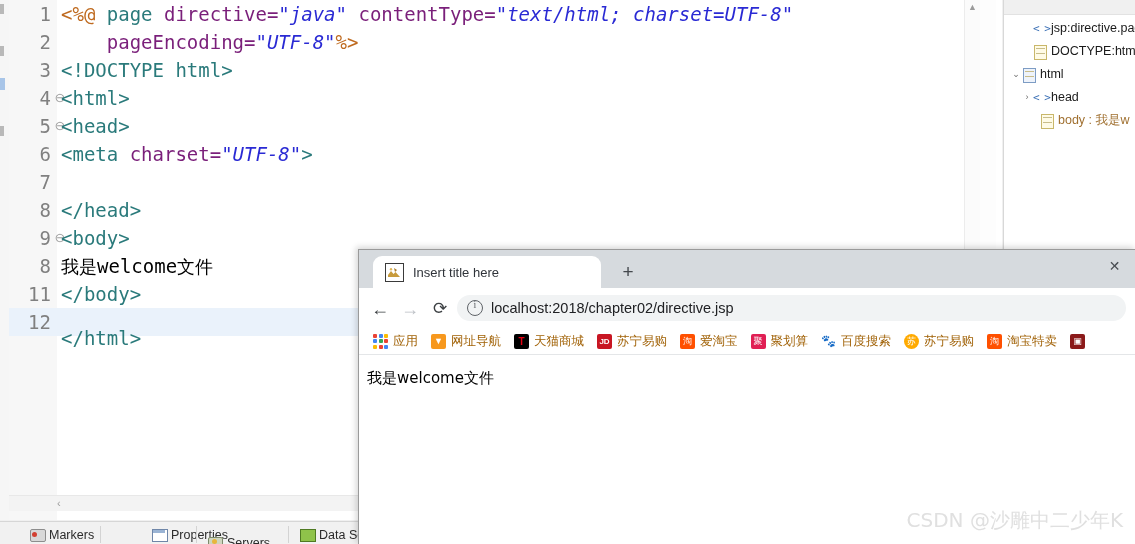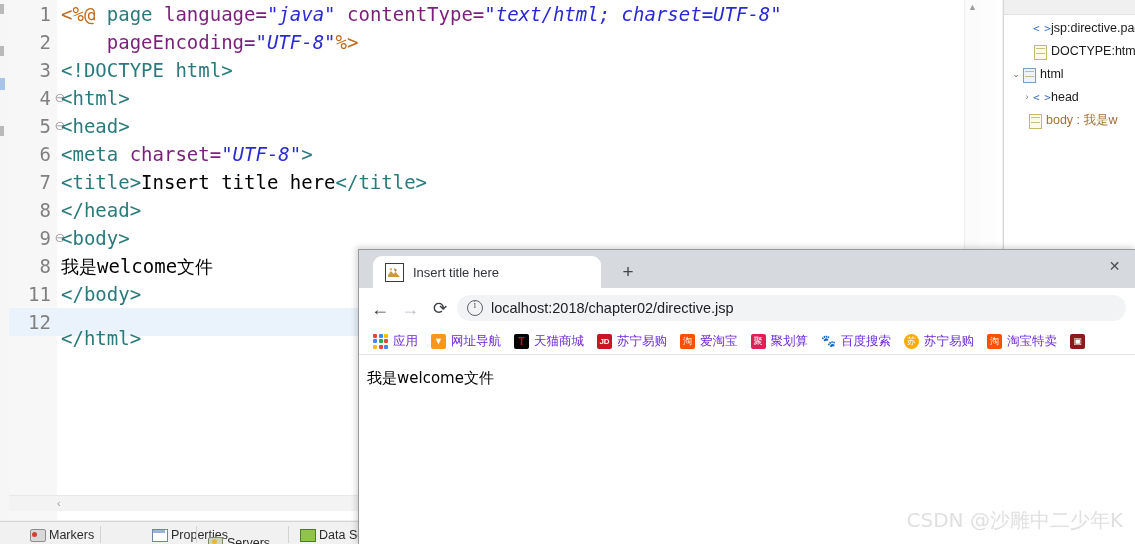--- a/index.html
+++ b/index.html
@@ -120,21 +120,21 @@
     position:absolute;left:98px;top:7px;right:10px;height:26px;
     background:#f1f3f4;border-radius:13px;display:flex;align-items:center;padding-left:10px;box-sizing:border-box;
   }
   .info-circle{width:14px;height:14px;border:1.3px solid #5f6368;border-radius:50%;position:relative;flex:0 0 auto;}
   .info-circle:after{content:"i";position:absolute;left:0;right:0;top:-2px;text-align:center;font-size:10px;color:#5f6368;font-family:"Liberation Serif",serif;}
   .url-text{margin-left:8px;font-size:14.5px;color:#202124;white-space:nowrap;}
 
   .bookmarks{position:absolute;left:0;top:78px;width:777px;height:27px;background:#ffffff;border-bottom:1px solid #e4e6e8;display:flex;align-items:center;padding-left:14px;box-sizing:border-box;}
   .bm{display:flex;align-items:center;margin-right:13px;white-space:nowrap;flex:0 0 auto;}
   .bm .bmicon{width:15px;height:15px;margin-right:5px;flex:0 0 auto;position:relative;border-radius:2px;}
-  .bm .bmtext{font-size:12.5px;color:#6d28d9;}
+  .bm .bmtext{font-size:12.5px;color:#a16207;}
 
   .bm-apps{display:grid;grid-template-columns:repeat(3,4px);grid-template-rows:repeat(3,4px);gap:1.5px;width:15px;height:15px;}
   .bm-apps i{display:block;width:4px;height:4px;border-radius:1px;}
 
   .page-view{position:absolute;left:0;top:105px;width:777px;bottom:0;background:#ffffff;}
   .page-text{position:absolute;left:8px;top:14px;font-size:15px;color:#000000;font-family:"DejaVu Sans","Liberation Sans",sans-serif;}
 
   .watermark{position:absolute;right:12px;bottom:10px;font-size:20px;color:#e0e0e0;white-space:nowrap;
              font-family:"DejaVu Sans","Liberation Sans",sans-serif;}
 </style>
@@ -151,27 +151,27 @@
         <div class="marker-a" style="top:4px;"></div>
         <div class="marker-a" style="top:46px;"></div>
         <div class="marker-blue" style="top:78px;"></div>
         <div class="marker-a" style="top:126px;"></div>
       </div>
 
       <div class="gutter"></div>
       <div class="fold-col"></div>
 
       <div class="code-area" id="code-area">
-          <div class="line"><span class="num">1</span><span class="fold"></span><span class="src"><span class="t-dir">&lt;%@ </span><span class="t-tag">page </span><span class="t-attr">language=</span><span class="t-val">"java"</span><span class="t-txt"> </span><span class="t-attr">contentType=</span><span class="t-val">"text/html; charset=UTF-8"</span></span></div>
+          <div class="line"><span class="num">1</span><span class="fold"></span><span class="src"><span class="t-dir">&lt;%@ </span><span class="t-tag">page </span><span class="t-attr">directive=</span><span class="t-val">"java"</span><span class="t-txt"> </span><span class="t-attr">contentType=</span><span class="t-val">"text/html; charset=UTF-8"</span></span></div>
           <div class="line"><span class="num">2</span><span class="fold"></span><span class="src"><span class="t-txt">    </span><span class="t-attr">pageEncoding=</span><span class="t-val">"UTF-8"</span><span class="t-dir">%&gt;</span></span></div>
           <div class="line"><span class="num">3</span><span class="fold"></span><span class="src"><span class="t-tag">&lt;!DOCTYPE html&gt;</span></span></div>
           <div class="line"><span class="num">4</span><span class="fold">⊖</span><span class="src"><span class="t-tag">&lt;html&gt;</span></span></div>
           <div class="line"><span class="num">5</span><span class="fold">⊖</span><span class="src"><span class="t-tag">&lt;head&gt;</span></span></div>
           <div class="line"><span class="num">6</span><span class="fold"></span><span class="src"><span class="t-tag">&lt;meta </span><span class="t-attr">charset=</span><span class="t-val">"UTF-8"</span><span class="t-tag">&gt;</span></span></div>
-          <div class="line"><span class="num">7</span><span class="fold"></span><span class="src"><span class="t-tag">&lt;title&gt;</span><span class="t-txt">Insert title here</span><span class="t-tag">&lt;/title&gt;</span></span></div>
+          <div class="line"><span class="num">7</span><span class="fold"></span></div>
           <div class="line"><span class="num">8</span><span class="fold"></span><span class="src"><span class="t-tag">&lt;/head&gt;</span></span></div>
           <div class="line"><span class="num">9</span><span class="fold">⊖</span><span class="src"><span class="t-tag">&lt;body&gt;</span></span></div>
           <div class="line"><span class="num">8</span><span class="fold"></span><span class="src"><span class="t-txt t-cjk">我是</span><span class="t-txt">welcome</span><span class="t-txt t-cjk">文件</span></span></div>
           <div class="line"><span class="num">11</span><span class="fold"></span><span class="src"><span class="t-tag">&lt;/body&gt;</span></span></div>
           <div class="line hl"><span class="num">12</span><span class="fold"></span><span class="src"><span class="t-tag">&lt;/html&gt;</span></span></div>
         </div>
 
       <div class="overview-ruler"></div>
       <div class="vscroll">
         <div class="arr-up">▲</div>
@@ -186,21 +186,21 @@
       <div class="outline-top"></div>
       <div class="otree" id="outline-tree">
           <div class="onode" style="padding-left: 17px;"><span class="twist"></span><span class="oicon"><span class="ic-angle">&lt;&nbsp;&gt;</span></span><span class="olabel">jsp:directive.pag</span></div>
           <div class="onode" style="padding-left: 17px;"><span class="twist"></span><span class="oicon"><span class="ic-doc yellow">
                 <span class="lns"></span>
               </span></span><span class="olabel">DOCTYPE:html</span></div>
           <div class="onode" style="padding-left: 6px;"><span class="twist">⌄</span><span class="oicon"><span class="ic-doc blue">
                 <span class="lns"></span>
               </span></span><span class="olabel">html</span></div>
           <div class="onode" style="padding-left: 17px;"><span class="twist">›</span><span class="oicon"><span class="ic-angle">&lt;&nbsp;&gt;</span></span><span class="olabel">head</span></div>
-          <div class="onode" style="padding-left: 12px;"><span class="twist"></span><span class="oicon"><span class="ic-doc yellow">
+          <div class="onode" style="padding-left: 24px;"><span class="twist"></span><span class="oicon"><span class="ic-doc yellow">
                 <span class="lns"></span>
               </span></span><span class="olabel" style="color: rgb(160, 112, 48);">body : 我是w</span></div>
         </div>
     </div>
 
     <div class="bottom-bar" id="bottom-bar">
         <div class="bview" style="left: 30px;">
           <span class="bicon">
             <span class="ic-marker"></span>
           </span>

